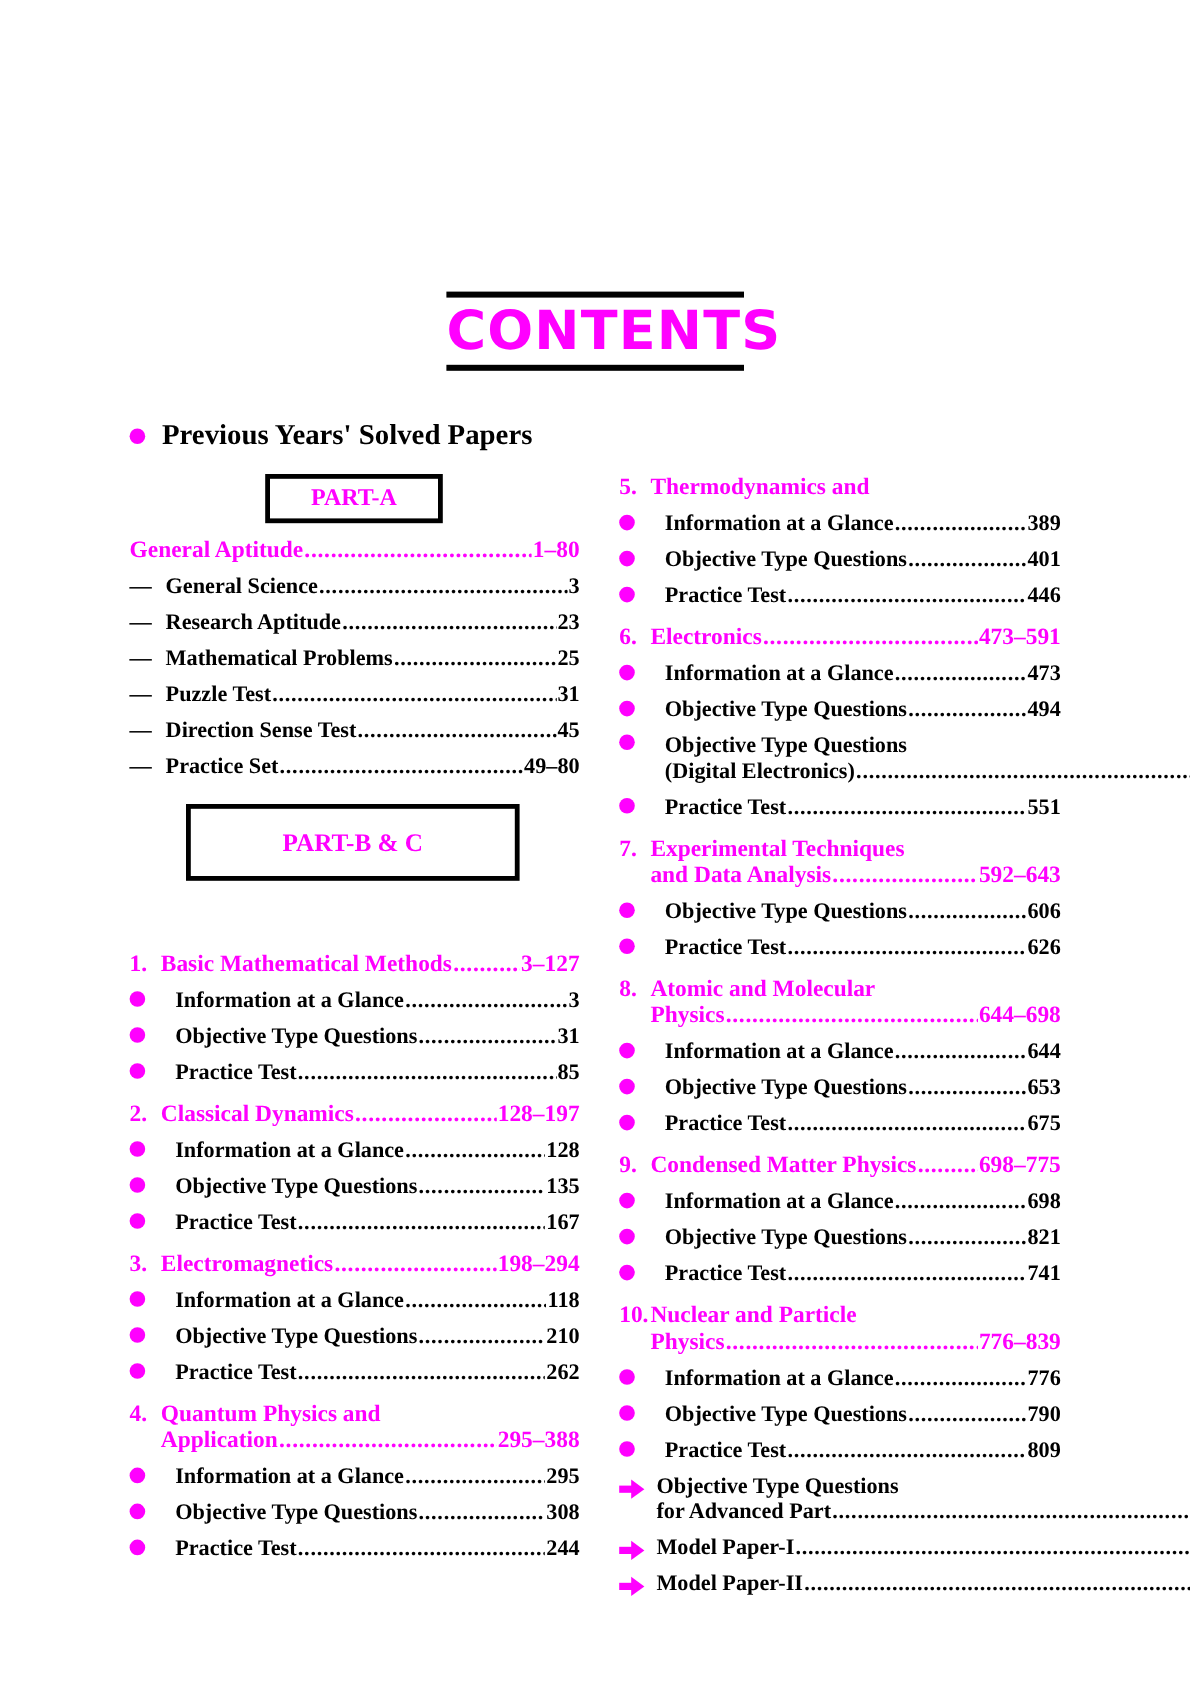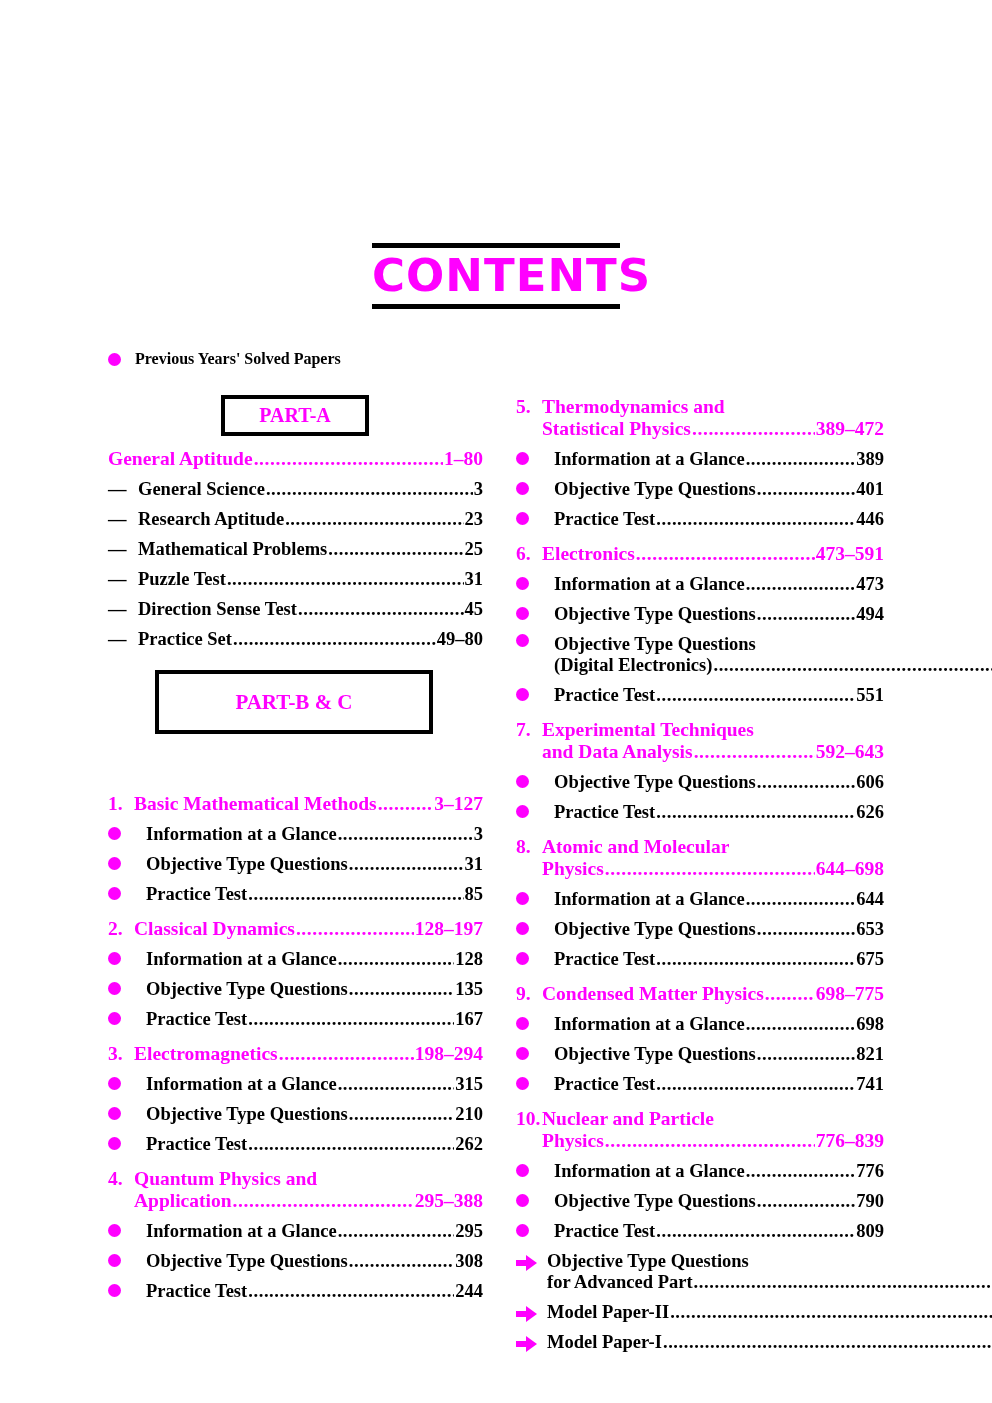--- a/index.html
+++ b/index.html
@@ -44,21 +44,21 @@
     white-space: nowrap;
   }
 
   
   .prev-line {
     position: absolute;
     left: 108px;
     top: 350px;
     display: flex;
     align-items: center;
-    font-size: 16px;
+    font-size: 24px;
     font-weight: bold;
     white-space: nowrap;
   }
   .prev-line .bullet { margin-right: 14px; }
 
   
   .bullet {
     display: inline-block;
     width: 13px;
     height: 13px;
@@ -371,21 +371,21 @@
       <span class="label">Electromagnetics</span>
       <span class="leader"></span>
       <span class="pg">198–294</span>
     </div>
     <div class="row sub">
       <span class="bullet-cell">
           <span class="bullet"></span>
         </span>
       <span class="sublabel">Information at a Glance</span>
       <span class="leader"></span>
-      <span class="pg">315</span>
+      <span class="pg">118</span>
     </div>
     <div class="row sub">
       <span class="bullet-cell">
           <span class="bullet"></span>
         </span>
       <span class="sublabel">Objective Type Questions</span>
       <span class="leader"></span>
       <span class="pg">210</span>
     </div>
     <div class="row sub">
@@ -432,26 +432,20 @@
       <span class="pg">244</span>
     </div>
 
   </div>
 
   <div class="column" id="right-column">
 
     <div class="row sec" style="margin-top:0">
       <span class="num">5.</span>
       <span class="label">Thermodynamics and</span>
-    </div>
-    <div class="row sec cont">
-      <span class="num"></span>
-      <span class="label">Statistical Physics</span>
-      <span class="leader"></span>
-      <span class="pg">389–472</span>
     </div>
     <div class="row sub">
       <span class="bullet-cell">
           <span class="bullet"></span>
         </span>
       <span class="sublabel">Information at a Glance</span>
       <span class="leader"></span>
       <span class="pg">389</span>
     </div>
     <div class="row sub">
@@ -656,33 +650,33 @@
 
         </span>
       </span>
     </div>
     <div class="row arrowrow">
       <span class="arrow-cell">
           <span class="arrow"></span>
         </span>
       <span class="body">
         <span class="oneline">
-          <span>Model  Paper-II</span>
+          <span>Model  Paper-I</span>
           <span class="leader"></span>
 
         </span>
       </span>
     </div>
     <div class="row arrowrow">
       <span class="arrow-cell">
           <span class="arrow"></span>
         </span>
       <span class="body">
         <span class="oneline">
-          <span>Model  Paper-I</span>
+          <span>Model  Paper-II</span>
           <span class="leader"></span>
 
         </span>
       </span>
     </div>
 
   </div>
 
 </div>
 

